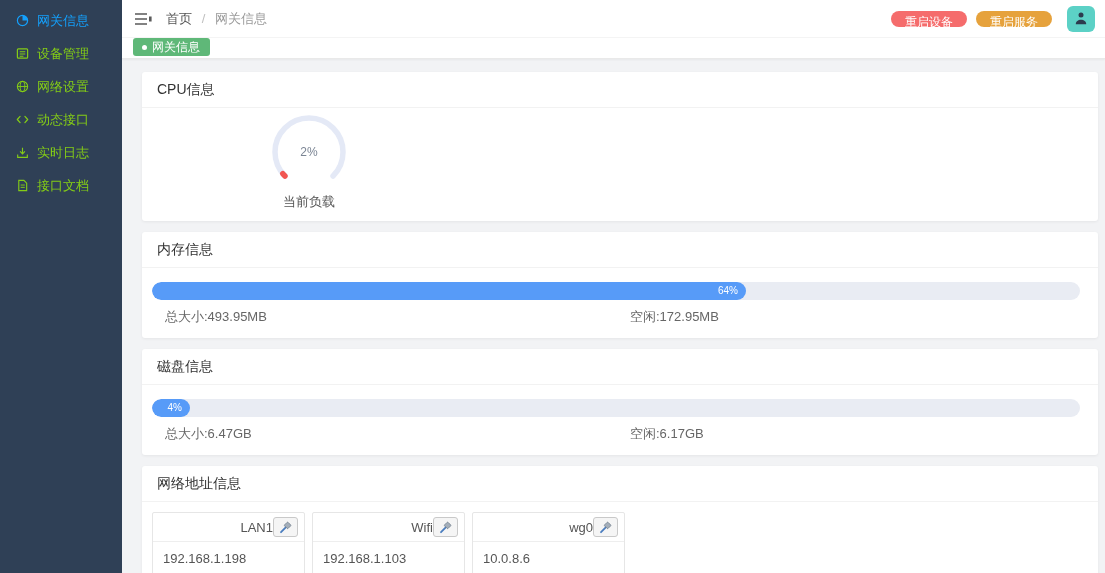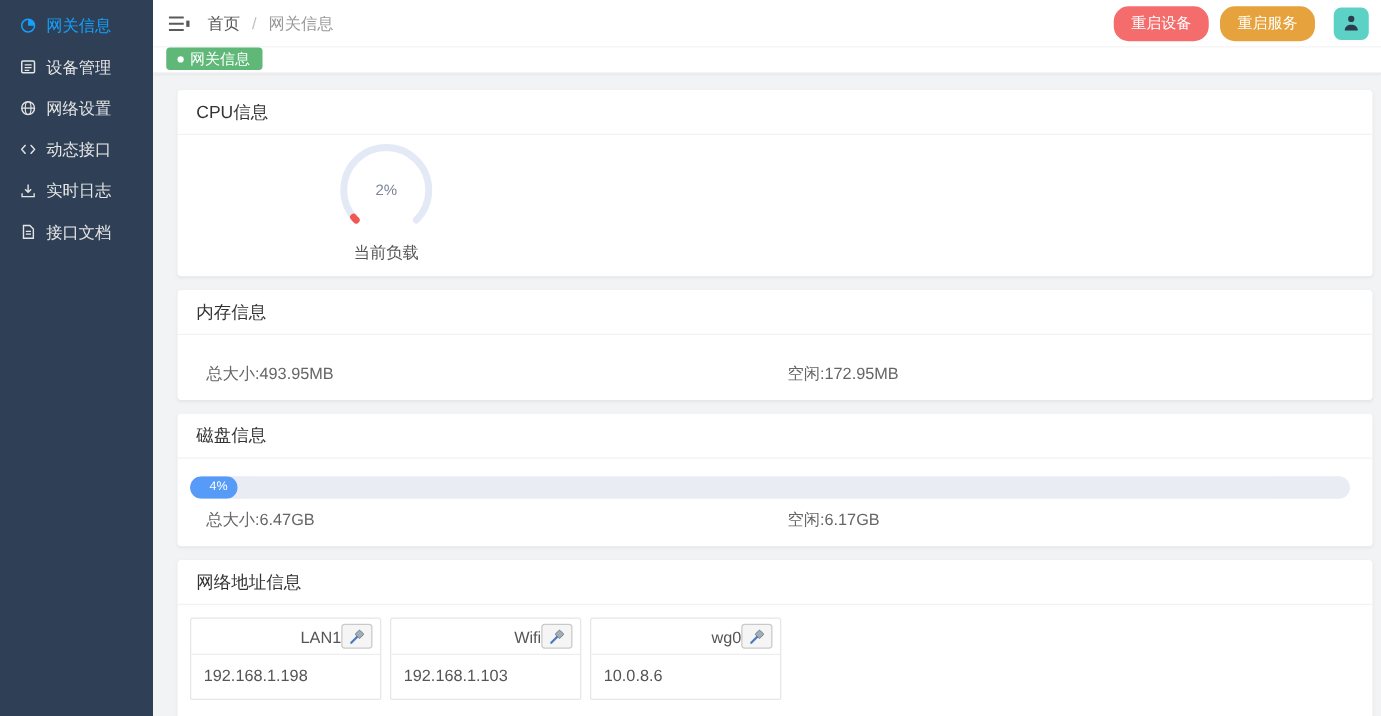--- a/index.html
+++ b/index.html
@@ -2,34 +2,34 @@
 <html><head>
 <meta charset="utf-8">
 <style>
   * { margin:0; padding:0; box-sizing:border-box; }
   html,body { width:1105px; height:573px; overflow:hidden; }
   body { font-family:"Liberation Sans","DejaVu Sans",sans-serif; background:#f2f3f5; font-size:13px; }
 
   
   .sidebar { position:fixed; left:0; top:0; width:122px; height:573px; background:#2f4056; z-index:5; }
   .menu { padding-top:4px; }
-  .menu-item { height:33px; display:flex; align-items:center; padding-left:15px; color:#e5e5e5; cursor:pointer; font-size:13px; }
+  .menu-item { height:33px; display:flex; align-items:center; padding-left:15px; color:#84cc16; cursor:pointer; font-size:13px; }
   .menu-item.active { color:#14a0fc; }
   .mi-icon { width:14px; height:14px; display:inline-flex; align-items:center; justify-content:center; margin-right:8px; flex:0 0 14px; }
   .mi-icon svg { display:block; }
 
   
   .main { margin-left:122px; }
   .topbar { height:38px; background:#fff; display:flex; align-items:center; padding:0 10px 0 13px; border-bottom:1px solid #f4f4f4;justify-content:center; }
   .ham { display:flex; align-items:center; cursor:pointer; margin-right:14px; }
   .crumb { color:#555; }
   .crumb .sep { color:#c0c0c0; margin:0 6px; }
   .crumb .cur { color:#999; }
   .topbar-right { margin-left:auto; display:flex; align-items:center; gap:9px; }
-  .pill-btn { border:none; color:#fff; font-size:12px; height:28px; line-height:23px; padding:0 14px; border-radius:12px; cursor:pointer; font-family:Liberation Serif, serif; }
+  .pill-btn { border:none; color:#fff; font-size:12px; height:16px; line-height:23px; padding:0 14px; border-radius:12px; cursor:pointer; font-family:Liberation Serif, serif; }
   .avatar-btn { width:28px; height:26px; border:none; border-radius:6px; display:flex; align-items:center; justify-content:center; cursor:pointer; margin-left:6px; }
 
   .tabbar { height:21px; background:#fff; border-bottom:1px solid #e9e9e9; padding-left:11px; display:flex; align-items:flex-start; box-shadow:0 1px 2px rgba(0,0,0,.05); }
   .tab { background:#5FB878; color:#fff; font-size:12px; height:18px; display:flex; align-items:center; gap:5px; padding:0 10px 0 9px; border-radius:3px; cursor:pointer; }
   .tab .dot { width:5px; height:5px; background:#fff; border-radius:50%; display:inline-block; }
 
   .content { padding:13px 7px 0 20px; }
   .card { background:#fff; border-radius:3px; box-shadow:0 1px 3px rgba(0,0,0,.06); margin-bottom:11px; }
   .card-hd { padding:9px 15px 8px; font-size:14px; color:#333; border-bottom:1px solid #f2f2f2; }
 
@@ -167,20 +167,23 @@
           <path id="gauge-progress" d="M 15.96 64.04 A 34 34 0 0 1 13.80 61.67" fill="none" stroke="#f25652" stroke-width="5.5" stroke-linecap="round"></path>
           <text x="40" y="44" text-anchor="middle" class="gauge-value">2%</text>
         </svg>
         <div class="gauge-label">当前负载</div>
       </div>
     </section>
 
     <section class="card">
       <div class="card-hd">内存信息</div>
       <div class="prog-body">
+        <div class="track">
+          <div class="fill" style="width: 64%;">64%</div>
+        </div>
         <div class="prog-labels">
           <span class="total">总大小:493.95MB</span>
           <span class="free">空闲:172.95MB</span>
         </div>
       </div>
     </section>
 
     <section class="card">
       <div class="card-hd">磁盘信息</div>
       <div class="prog-body">

